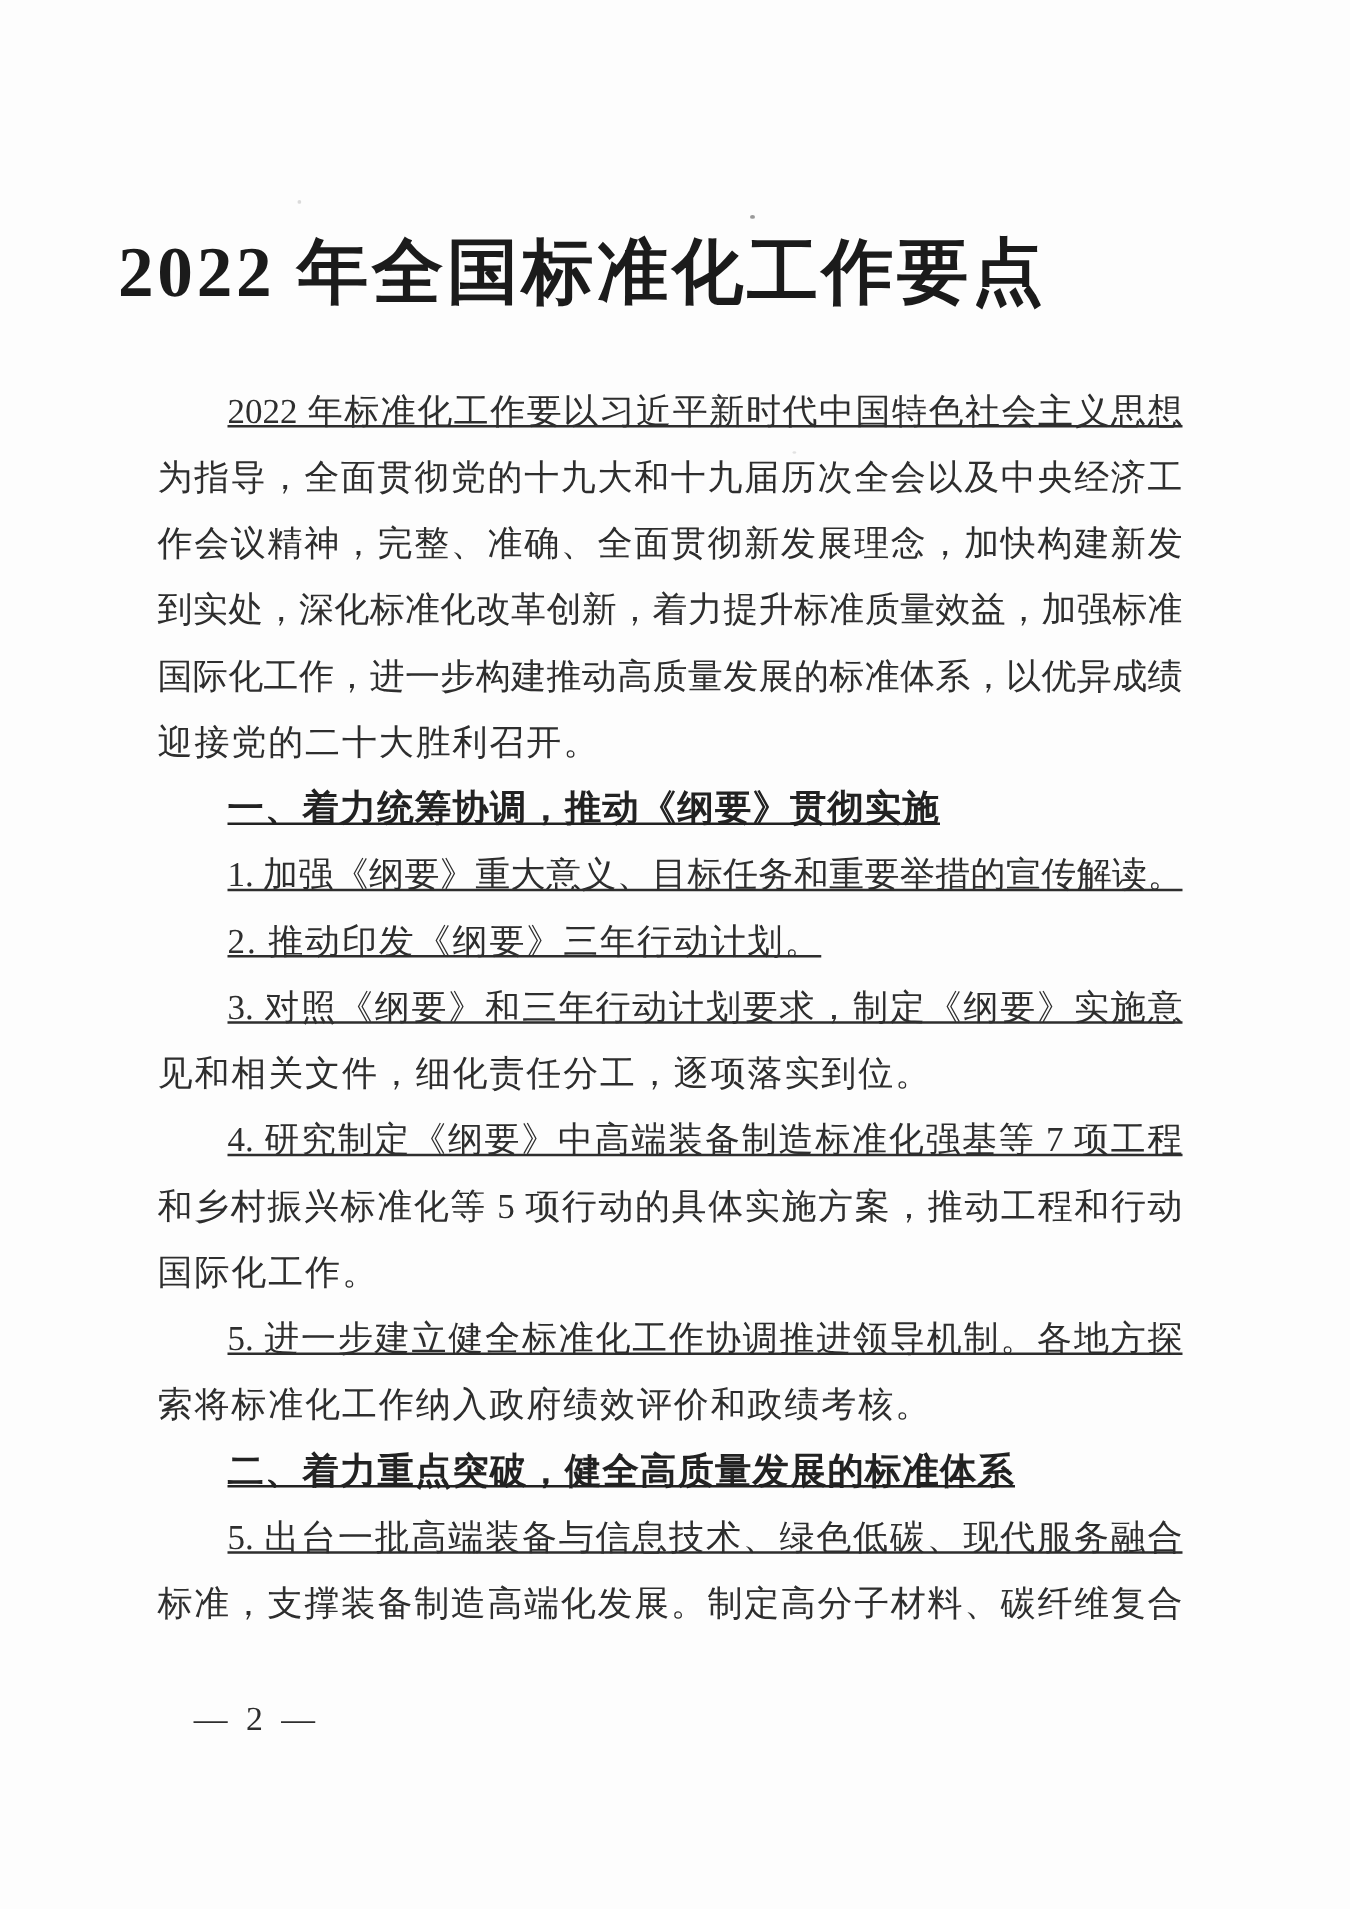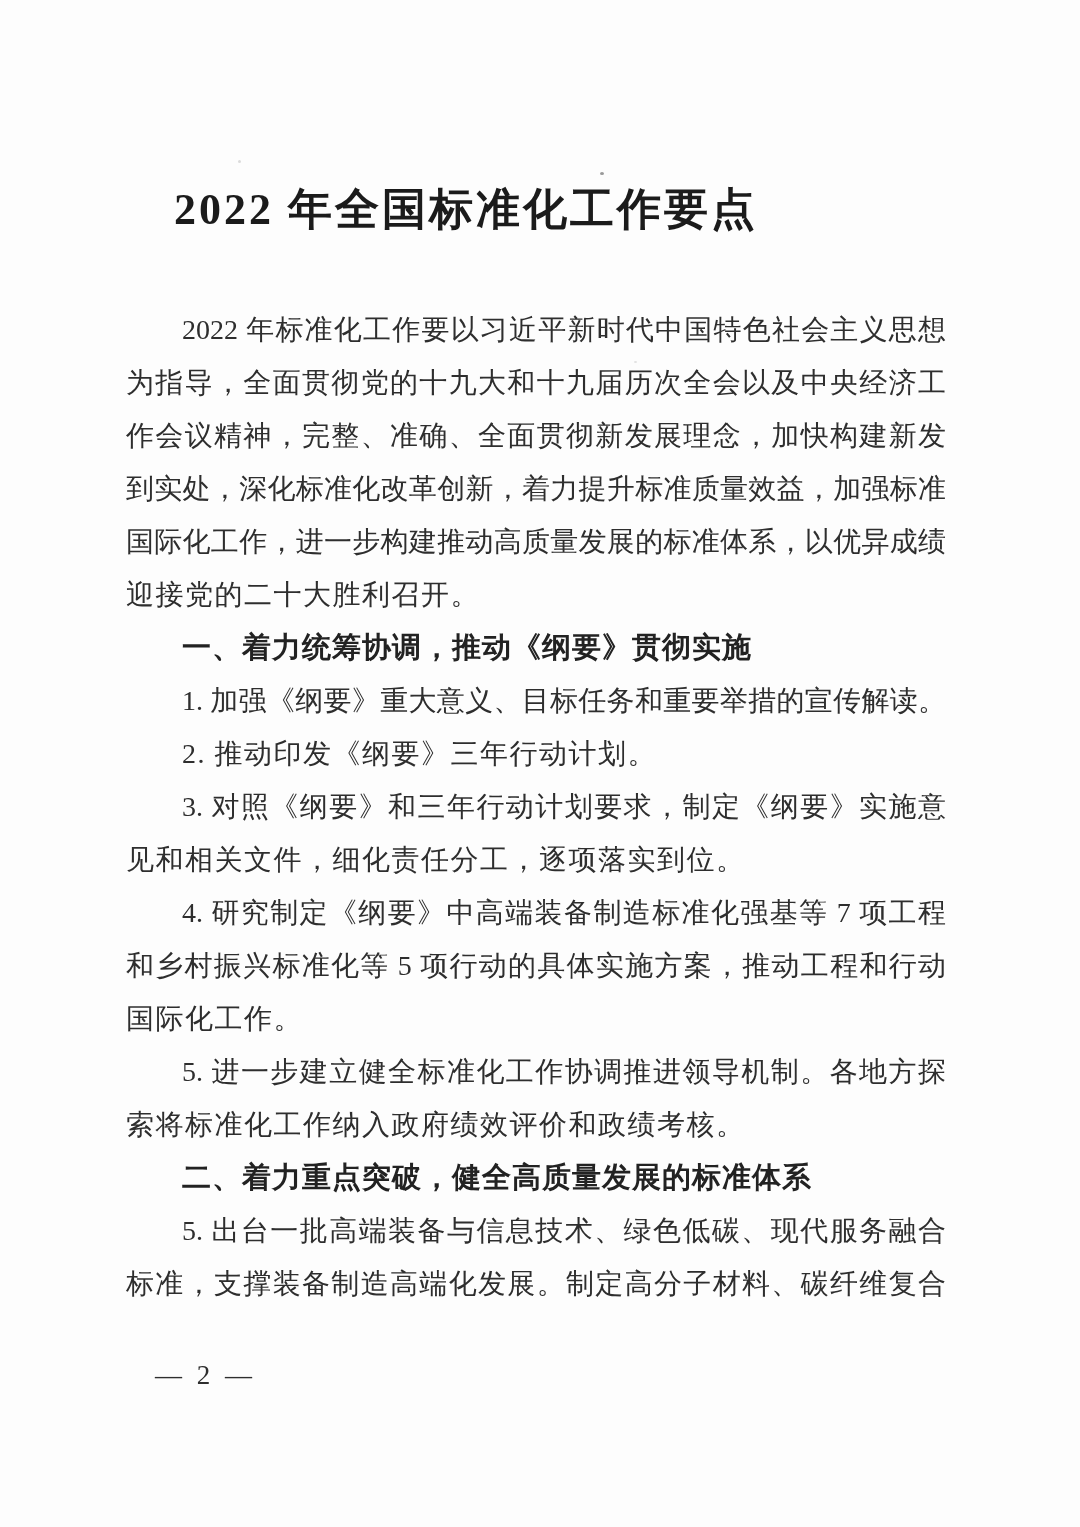--- a/index.html
+++ b/index.html
@@ -15,21 +15,21 @@
     overflow: hidden;
     font-family: "Liberation Serif", "DejaVu Serif", serif;
   }
   .doc-title {
     position: absolute;
     top: 180px;
     left: 0;
     width: 932px;
     margin: 0;
     text-align: center;
-    font-size: 44px;
+    font-size: 57px;
     font-weight: 700;
     letter-spacing: 3px;
     color: #1b1b1b;
     font-family: "Liberation Serif", "DejaVu Serif", serif;
   }
   .doc-body {
     position: absolute;
     top: 303px;
     left: 126px;
     width: 820px;
@@ -43,20 +43,21 @@
     white-space: nowrap;
   }
   .line.fill {
     white-space: normal;
     letter-spacing: normal;
     text-align: justify;
     text-align-last: justify;
   }
   .line.indent {
     padding-left: 56px;
+    text-decoration: underline;
   }
   .line.heading {
     font-family: "Liberation Sans", "DejaVu Sans", sans-serif;
     font-weight: 700;
     font-size: 29px;
     letter-spacing: 1px;
     color: #222222;
   }
   .page-number {
     position: absolute;

